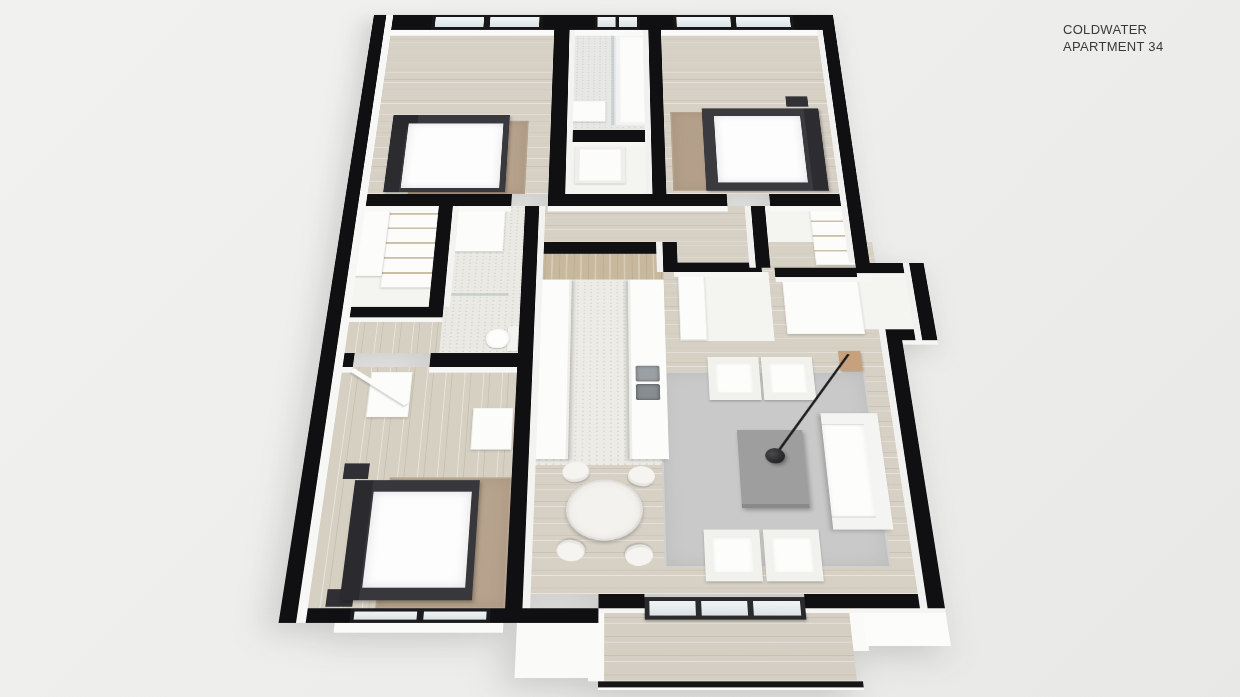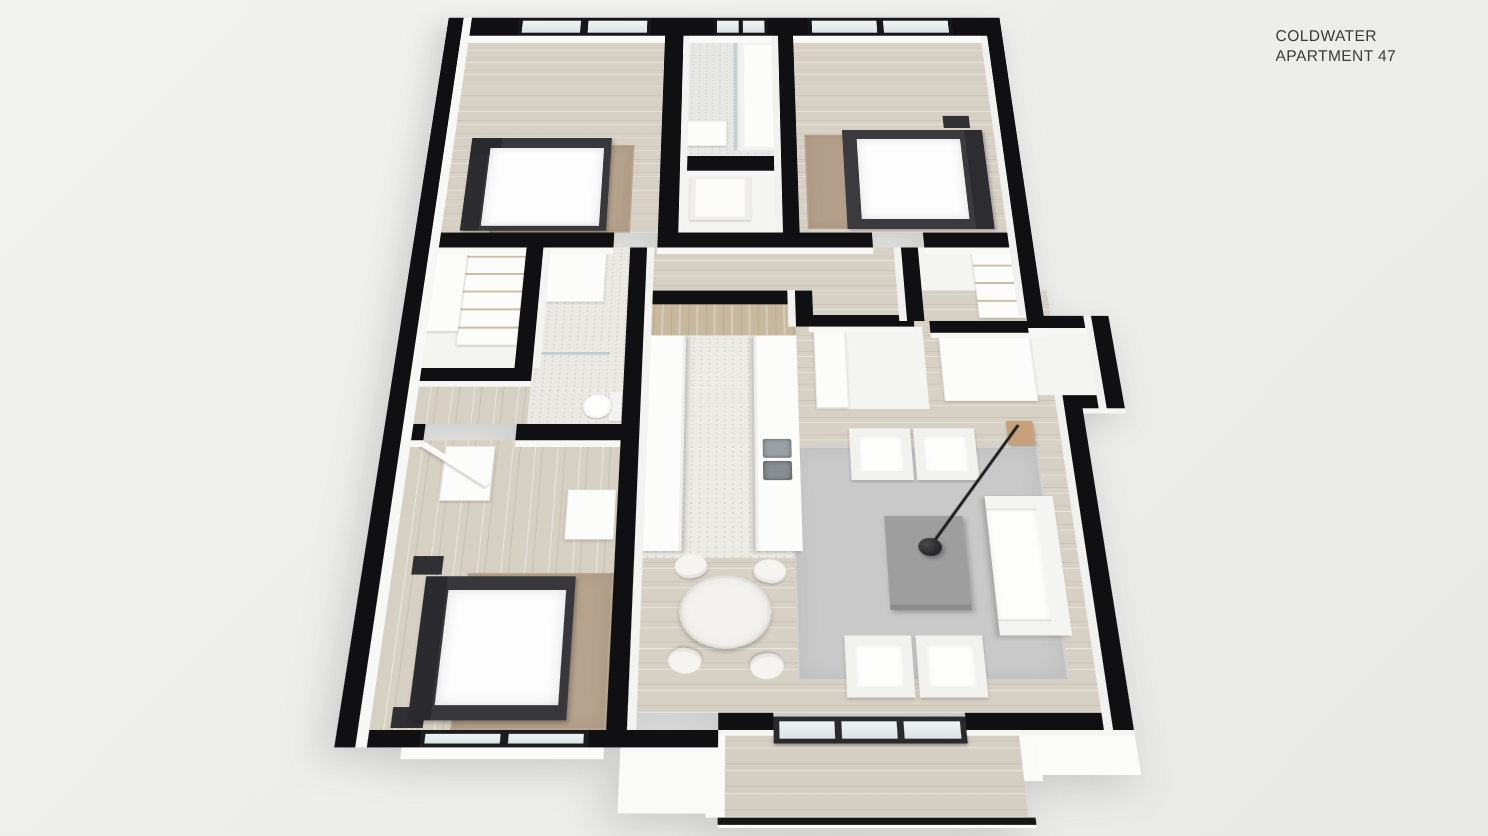--- a/index.html
+++ b/index.html
@@ -187,16 +187,16 @@
     <div class="w" style="left:400px;top:479px;width:26px;height:54px;border-left:8px solid #f1f1f0;"></div>
     <div class="w" style="left:515px;top:412px;width:26px;height:113px;border-left:8px solid #f1f1f0;"></div>
     <div class="w" style="left:639px;top:36px;width:26px;height:481px;border-left:8px solid #f1f1f0;"></div>
     <div class="w" style="left:706px;top:517px;width:26px;height:132px;border-left:8px solid #f1f1f0;"></div>
     <div class="w" style="left:664px;top:631px;width:26px;height:401px;border-left:8px solid #f1f1f0;"></div>
 
   </div>
 
   <div class="title">
     <div>COLDWATER</div>
-    <div>APARTMENT 47</div>
+    <div>APARTMENT 34</div>
   </div>
 
 </div>
 
 </body></html>

